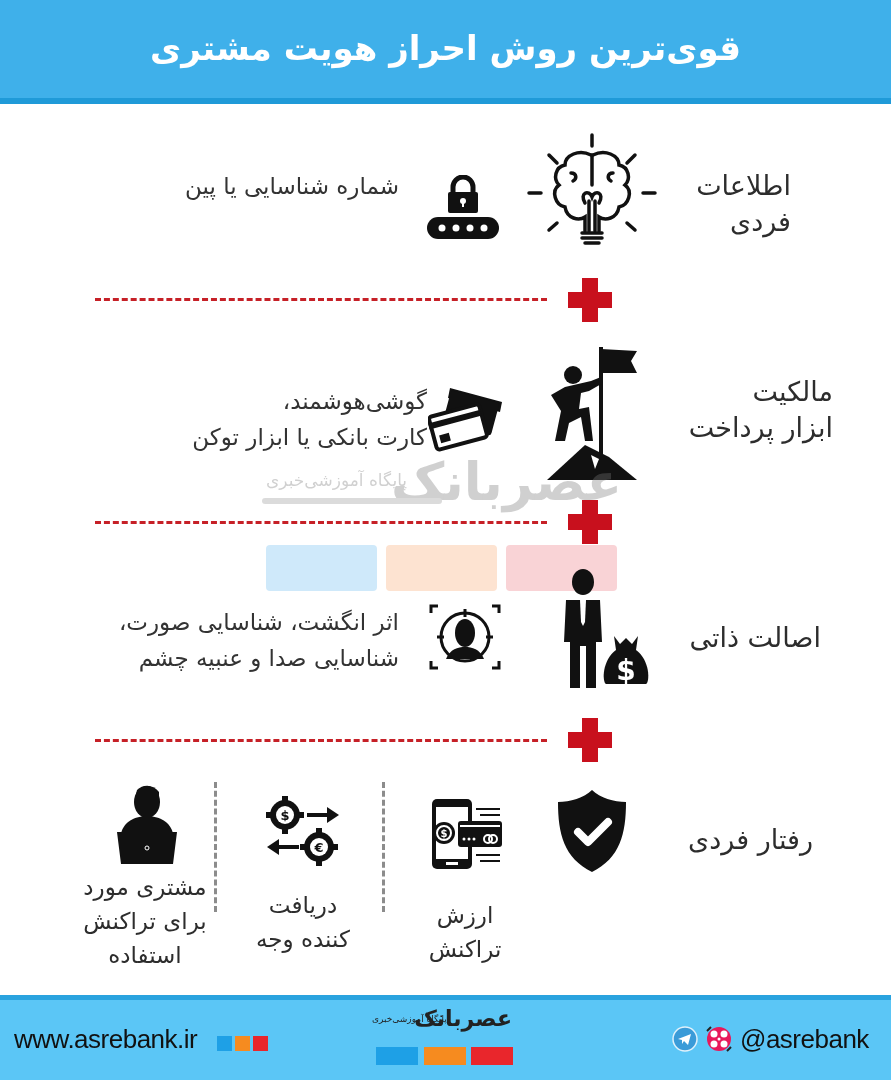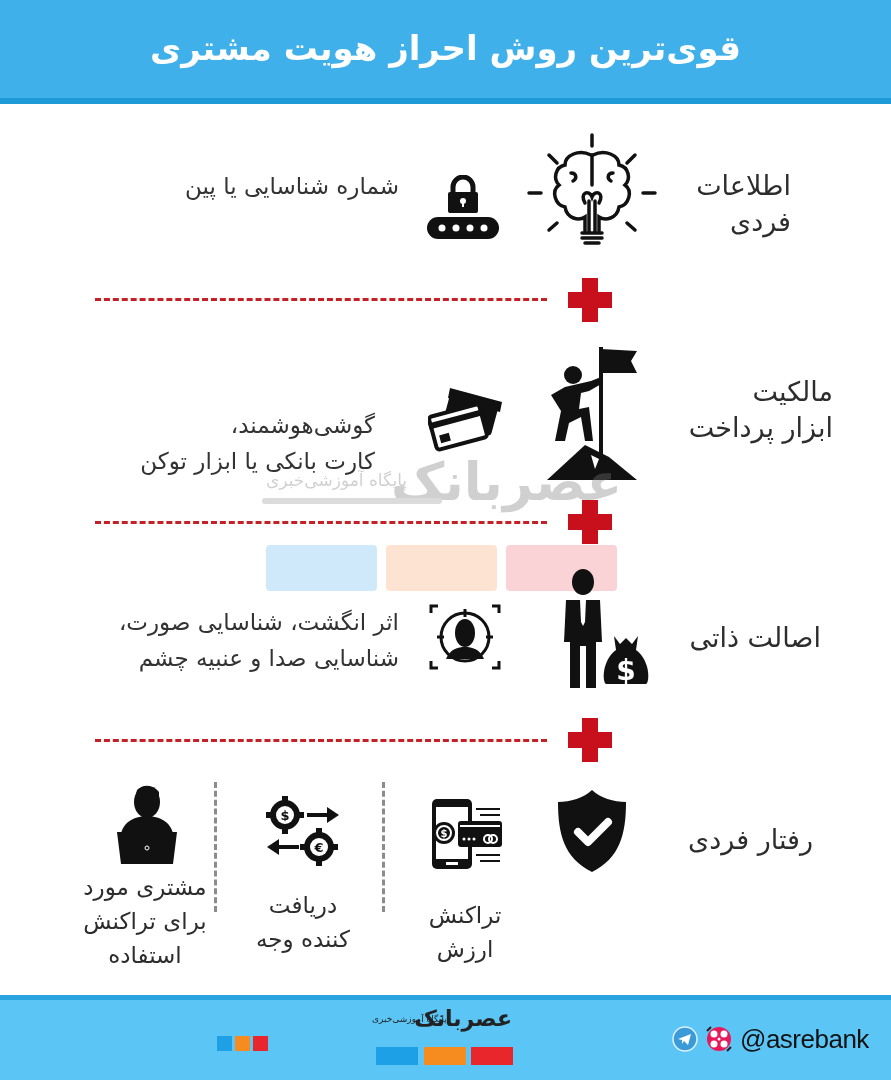--- a/index.html
+++ b/index.html
@@ -109,21 +109,21 @@
 </div>
 <div class="icon" style="left:428px; top:382px; width:76px; height:72px;">
   <svg viewBox="0 0 76 72">
     <path d="M22 6 L74 20 L72 30 L20 16 Z" fill="#111"></path>
     <rect x="18" y="14" width="50" height="34" rx="3" transform="rotate(15 43 31)" fill="#111"></rect>
     <rect x="4" y="28" width="52" height="34" rx="3" transform="rotate(-15 30 45)" fill="#fff" stroke="#111" stroke-width="4"></rect>
     <rect x="2" y="34" width="54" height="6" transform="rotate(-15 30 45)" fill="#111"></rect>
     <rect x="12" y="52" width="10" height="8" transform="rotate(-15 17 56)" fill="#111"></rect>
   </svg>
 </div>
-<div class="row-desc" style="right:516px; top:383px; width:360px;margin-top:24px;">
+<div class="row-desc" style="right:464px; top:383px; width:360px;">
   <div>گوشی‌هوشمند،</div>
   <div>کارت بانکی یا ابزار توکن</div>
 </div>
 
 <div class="watermark">
   <div class="wm-big">عصربانک</div>
   <div class="wm-small">پایگاه آموزشی‌خبری</div>
   <div class="wm-bar"></div>
 </div>
 
@@ -194,22 +194,22 @@
       <circle cx="44" cy="42" r="1.5" fill="#fff"></circle>
     <circle cx="58" cy="42" r="4" fill="none" stroke="#fff" stroke-width="2"></circle>
       <circle cx="63" cy="42" r="4" fill="none" stroke="#fff" stroke-width="2"></circle>
     <line x1="46" y1="12" x2="70" y2="12" stroke="#111" stroke-width="2"></line>
       <line x1="50" y1="18" x2="70" y2="18" stroke="#111" stroke-width="2"></line>
     <line x1="46" y1="58" x2="70" y2="58" stroke="#111" stroke-width="2"></line>
       <line x1="50" y1="64" x2="70" y2="64" stroke="#111" stroke-width="2"></line>
   </svg>
 </div>
 <div class="col-label" style="left:400px; top:898px; width:130px;">
+  <div>ارزش</div>
   <div>تراکنش</div>
-  <div>ارزش</div>
 </div>
 
 <div class="vdash" style="left:382px; top:782px; height:130px;"></div>
 
 <div class="icon" style="left:265px; top:795px; width:76px; height:74px;">
   <svg viewBox="0 0 76 74">
     <circle cx="20" cy="20" r="15" fill="#111"></circle>
     <g fill="#111">
         <rect x="17" y="1" width="6" height="6"></rect>
         <rect x="17" y="33" width="6" height="6"></rect>
@@ -247,20 +247,21 @@
     <circle cx="34" cy="66" r="2" fill="none" stroke="#fff" stroke-width="1"></circle>
   </svg>
 </div>
 <div class="col-label" style="left:60px; top:870px; width:170px;">
   <div>مشتری مورد</div>
   <div>برای تراکنش</div>
   <div>استفاده</div>
 </div>
 
 <div class="footer">
+  <div class="footer-url">www.asrebank.ir</div>
   <div class="sq" style="left:217px; top:36px; background:#1ea0e6;"></div>
   <div class="sq" style="left:235px; top:36px; background:#f68b1f;"></div>
   <div class="sq" style="left:253px; top:36px; background:#e9262c;"></div>
 
   <div class="footer-logo-text">
     <div class="flogo-big">عصربانک</div>
     <div class="flogo-small">پایگاه آموزشی‌خبری</div>
   </div>
   <div class="fbar" style="left:376px; background:#1ea0e6;"></div>
   <div class="fbar" style="left:424px; background:#f68b1f;"></div>

